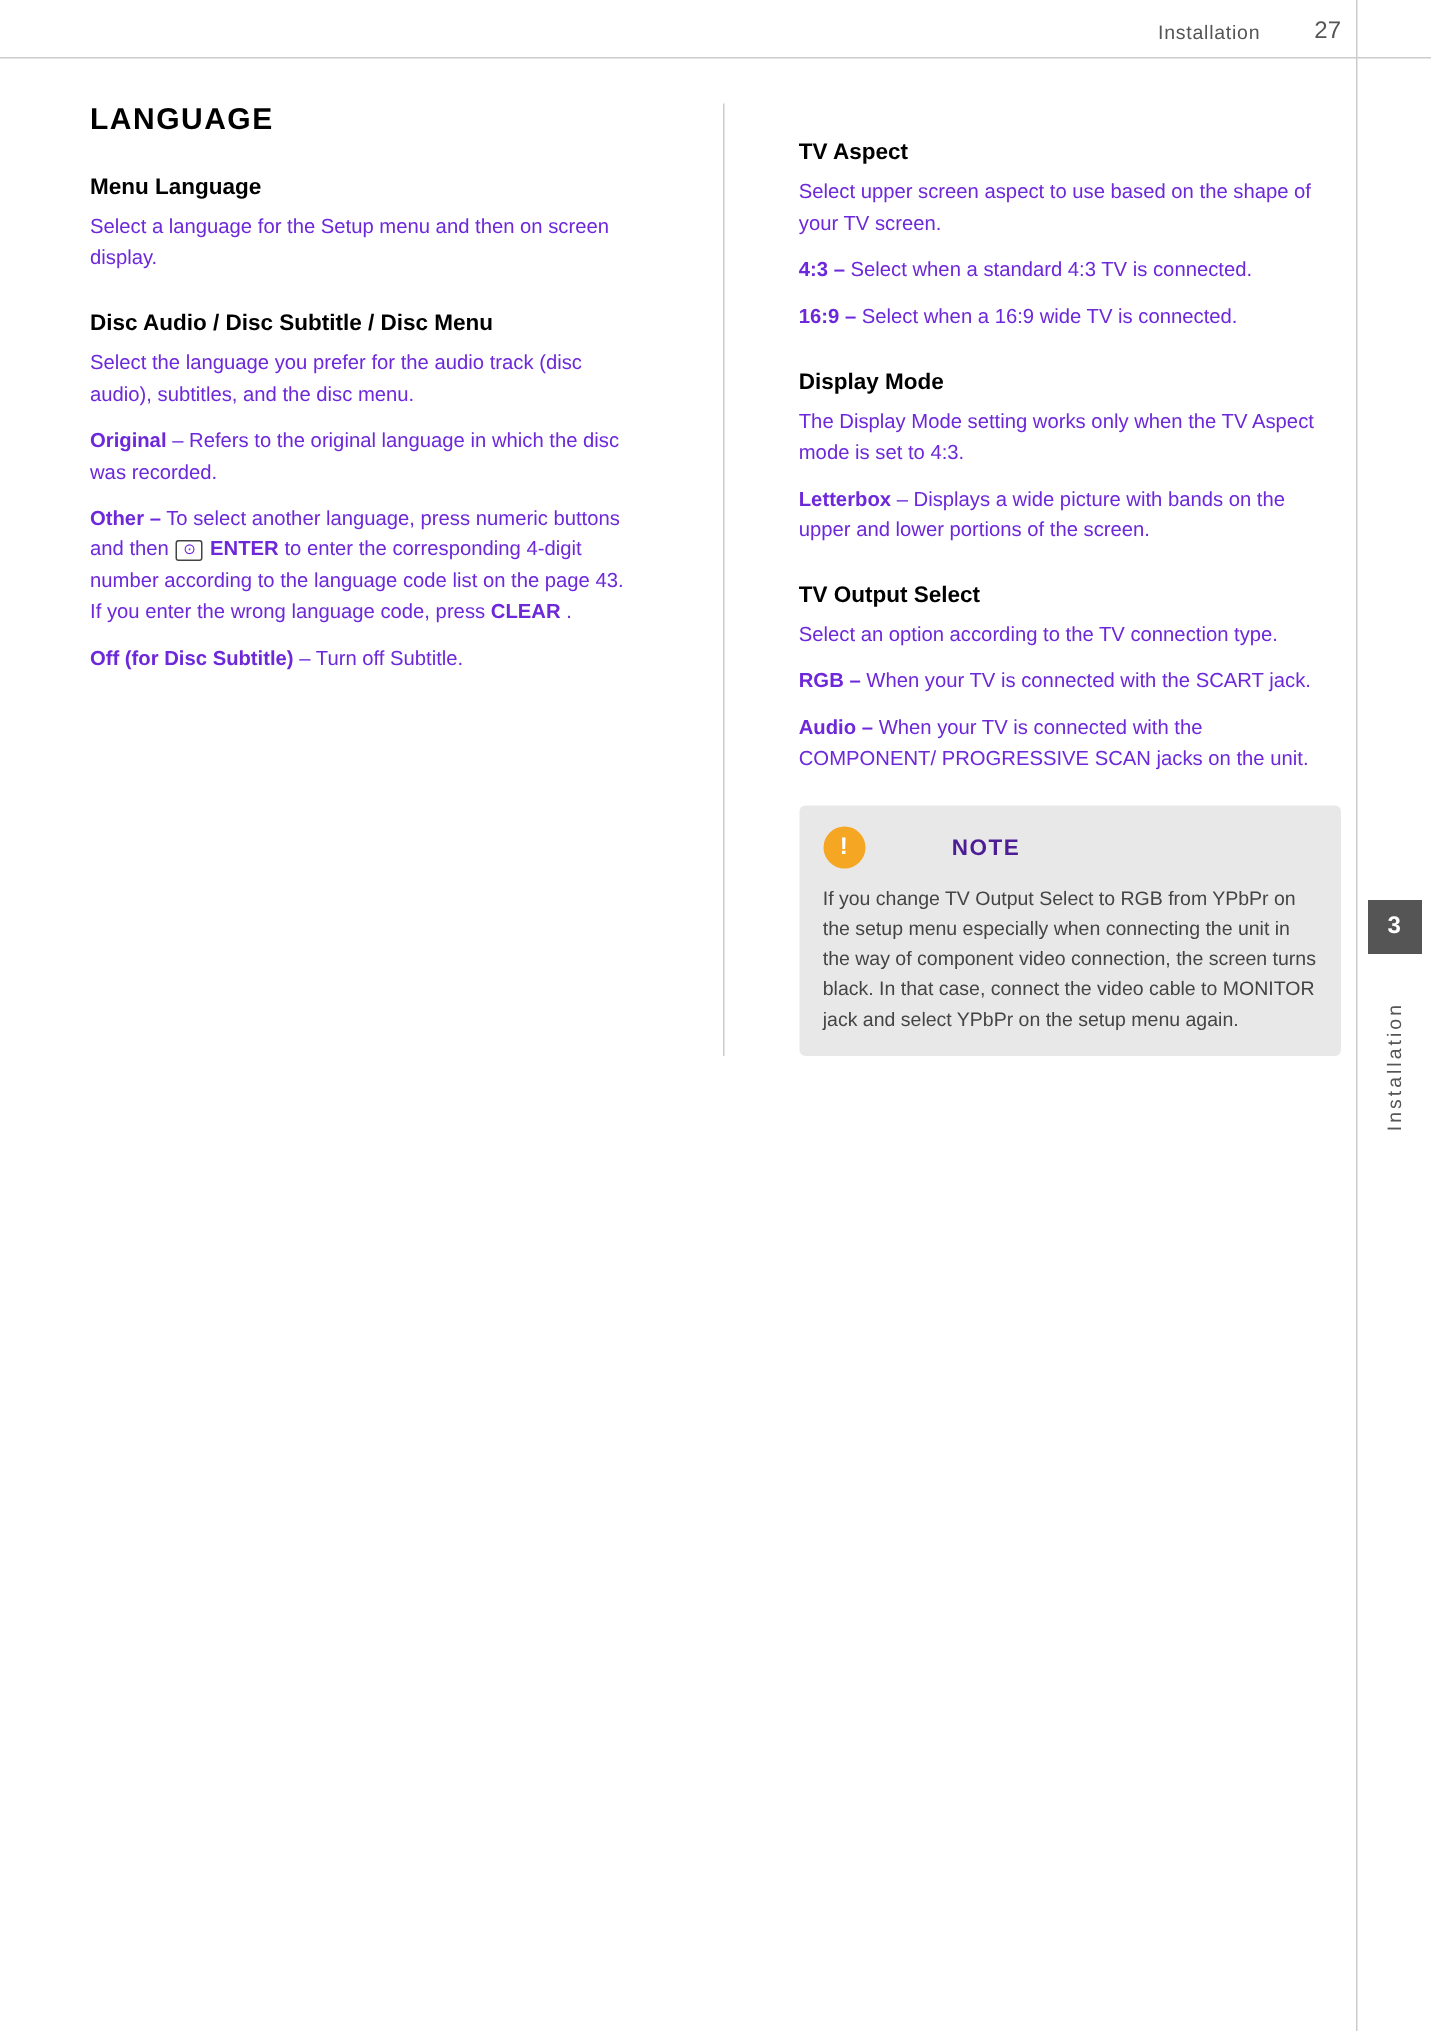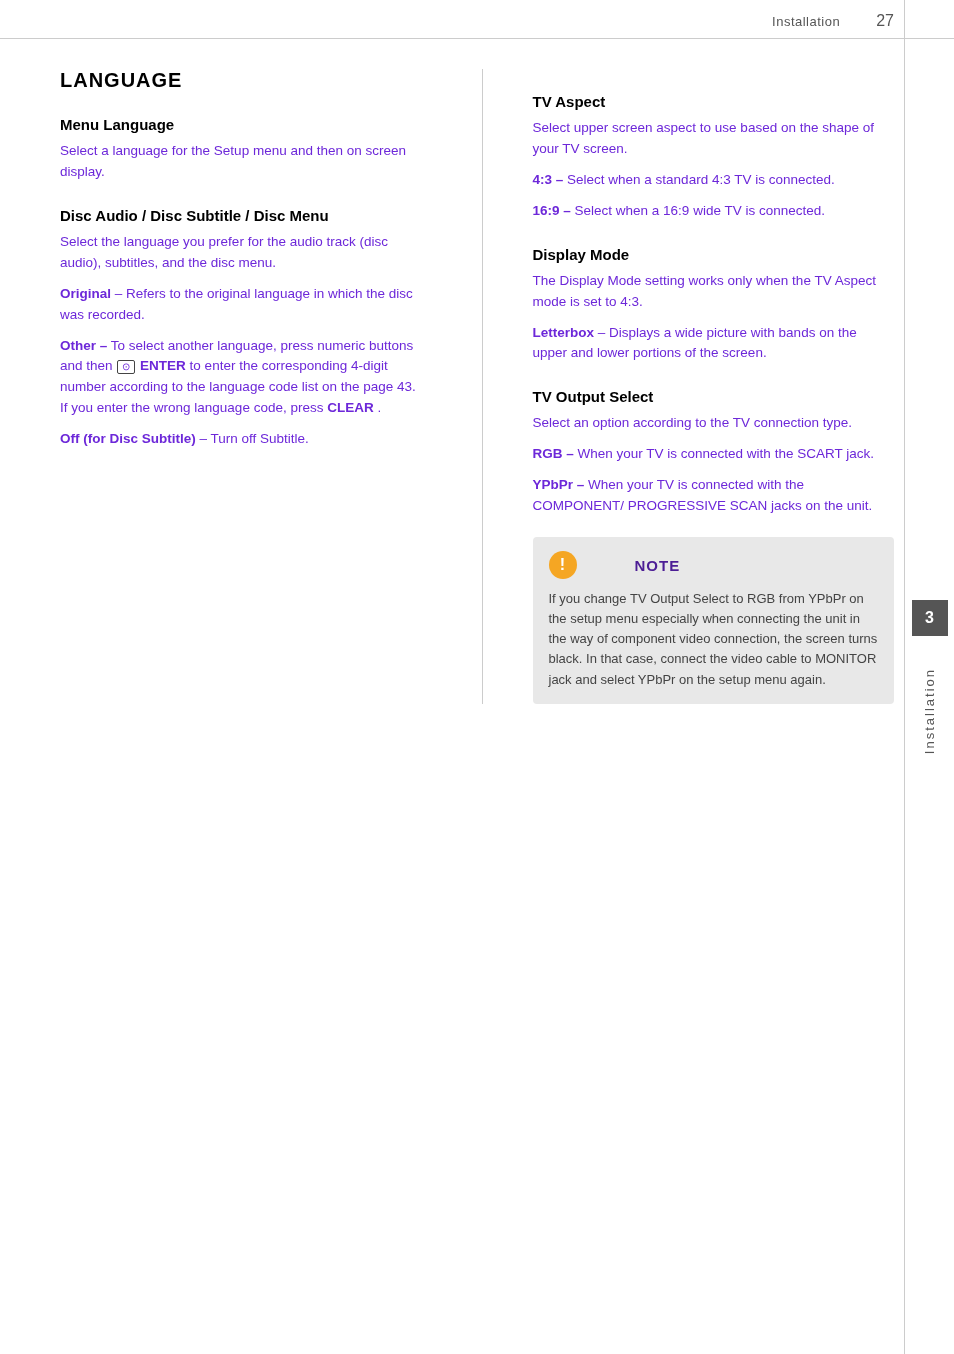--- a/index.html
+++ b/index.html
@@ -242,21 +242,21 @@
 
     <div class="subsection-title">TV Output Select</div>
     <p class="body-text">Select an option according to the TV connection type.</p>
 
     <p class="body-text">
       <span class="term-bold">RGB –</span>
       <span> When your TV is connected with the SCART jack.</span>
     </p>
 
     <p class="body-text">
-      <span class="term-bold">YPbPr –</span>
+      <span class="term-bold">Audio –</span>
       <span> When your TV is connected with the COMPONENT/ PROGRESSIVE SCAN jacks on the unit.</span>
     </p>
 
     <div class="note-box">
       <div class="note-header">
         <div class="note-icon">!</div>
         <span class="note-title">NOTE</span>
       </div>
       <p class="note-text">If you change TV Output Select to RGB from YPbPr on the setup menu especially when connecting the unit in the way of component video connection, the screen turns black. In that case, connect the video cable to MONITOR jack and select YPbPr on the setup menu again.</p>
     </div>

